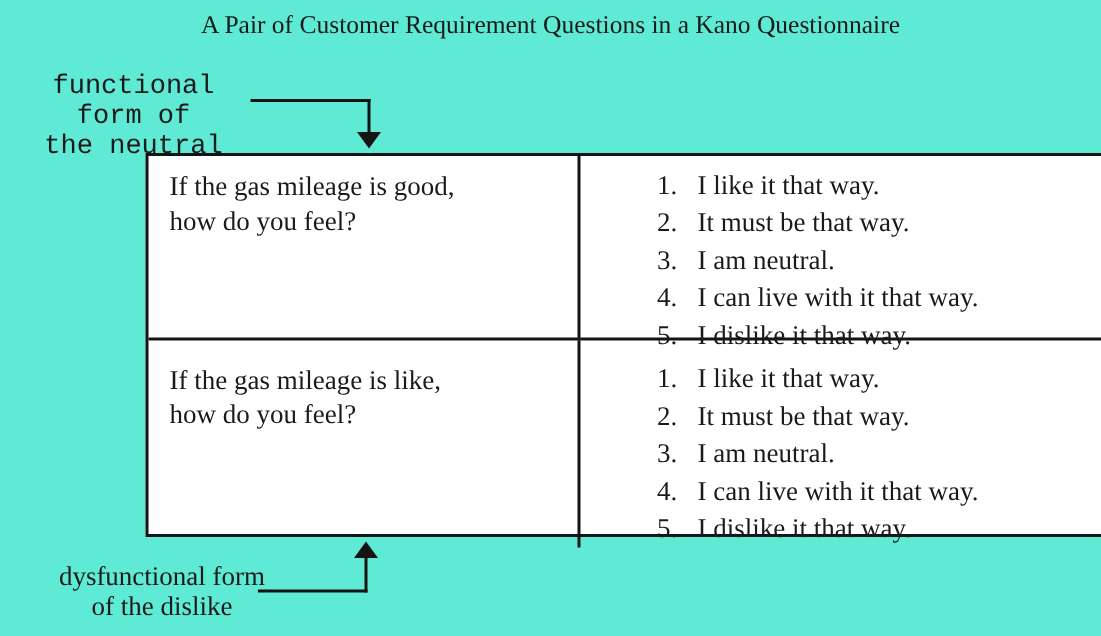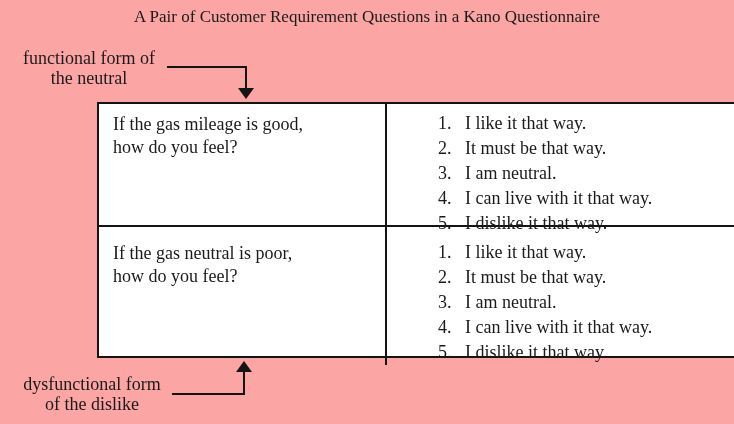--- a/index.html
+++ b/index.html
@@ -1,41 +1,41 @@
 <!DOCTYPE html>
 <html><head>
 <meta charset="utf-8">
 <style>
   * { margin: 0; padding: 0; box-sizing: border-box; }
   html, body { background: #ffffff; }
   .screen {
     position: relative;
     width: 734px;
     height: 424px;
-    background: #fca5a5;
+    background: #5eead4;
     font-family: "Liberation Serif", "DejaVu Serif", serif;
     color: #1a1a1a;
     overflow: hidden;
   }
   .title {
     position: absolute;
     top: 7px;
     left: 0;
     width: 100%;
     text-align: center;
     font-size: 17px;
   }
   .anno-label {
     position: absolute;
     font-size: 18px;
     line-height: 20px;
     text-align: center;
   }
-  .anno-functional { left: 8px; top: 48px; width: 162px; }
-  .anno-dysfunctional { left: 6px; top: 374px; width: 172px; }
+  .anno-functional { left: 8px; top: 48px; width: 162px; font-family: Liberation Mono, monospace; }
+  .anno-dysfunctional { left: 22px; top: 374px; width: 172px; }
   .line { position: absolute; background: #141414; }
   .arrowhead { position: absolute; width: 0; height: 0; }
   .arrow-down-head {
     left: 238px; top: 88px;
     border-left: 8px solid transparent;
     border-right: 8px solid transparent;
     border-top: 11px solid #141414;
   }
   .arrow-up-head {
     left: 236px; top: 361px;
@@ -109,21 +109,21 @@
       </div>
       <div class="opt-row">
         <span class="opt-num">4.</span><span class="opt-text">I can live with it that way.</span>
       </div>
       <div class="opt-row">
         <span class="opt-num">5.</span><span class="opt-text">I dislike it that way.</span>
       </div>
     </div>
 
     <div class="cell cell-question" style="padding-top:15px;">
-      <div>If the gas neutral is poor,</div>
+      <div>If the gas mileage is like,</div>
       <div>how do you feel?</div>
     </div>
 
     <div class="cell cell-options" style="padding-top:13px;">
       <div class="opt-row">
         <span class="opt-num">1.</span><span class="opt-text">I like it that way.</span>
       </div>
       <div class="opt-row">
         <span class="opt-num">2.</span><span class="opt-text">It must be that way.</span>
       </div>

